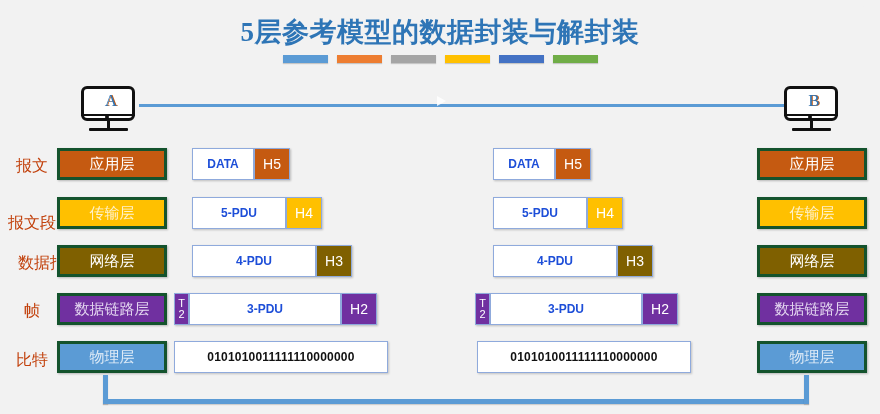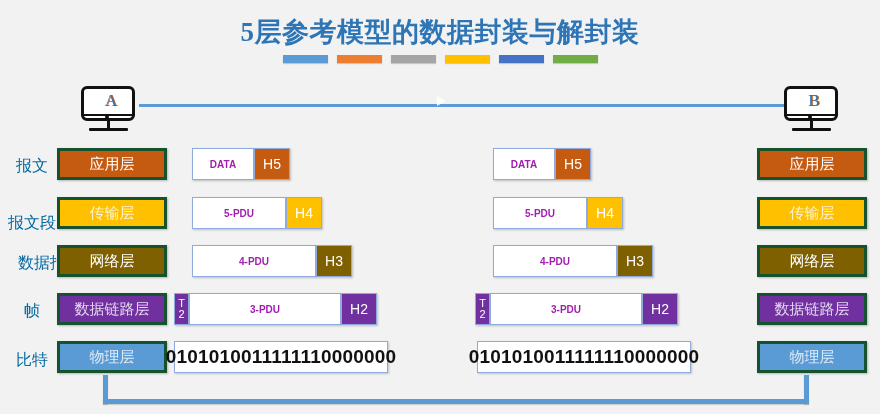--- a/index.html
+++ b/index.html
@@ -129,21 +129,21 @@
     opacity: 0.85;
   }
 
   
   .row-label {
     position: absolute;
     width: 56px;
     text-align: center;
     font-family: "Liberation Serif", serif;
     font-size: 16px;
-    color: #0369a1;
+    color: #c2410c;
     white-space: nowrap;
   }
 
   
   .layer-box {
     position: absolute;
     width: 110px;
     height: 32px;
     border: 3px solid #14532d;
     box-sizing: border-box;
@@ -176,22 +176,22 @@
     flex-direction: column;
     align-items: center;
     justify-content: center;
     line-height: 11px;
     font-family: "Liberation Sans", sans-serif;
   }
   .pdu-body {
     border: 1px solid #8FAADC;
     box-sizing: border-box;
     background: #ffffff;
-    color: #a21caf;
-    font-size: 10px;
+    color: #1d4ed8;
+    font-size: 12px;
     font-weight: bold;
     display: flex;
     align-items: center;
     justify-content: center;
     font-family: "Liberation Sans", sans-serif;
     white-space: nowrap;
   }
   .pdu-head {
     width: 36px;
     border: 1px solid #8FAADC;
@@ -205,21 +205,21 @@
   }
 
   
   .bit-box {
     position: absolute;
     height: 32px;
     border: 1px solid #8FAADC;
     box-sizing: border-box;
     background: #ffffff;
     color: #111111;
-    font-size: 19px;
+    font-size: 12px;
     font-weight: bold;
     display: flex;
     align-items: center;
     justify-content: center;
     font-family: "Liberation Sans", sans-serif;
     letter-spacing: 0.2px;
     box-shadow: 1px 1px 2px rgba(0,0,0,0.2);
     white-space: nowrap;
   }
 

